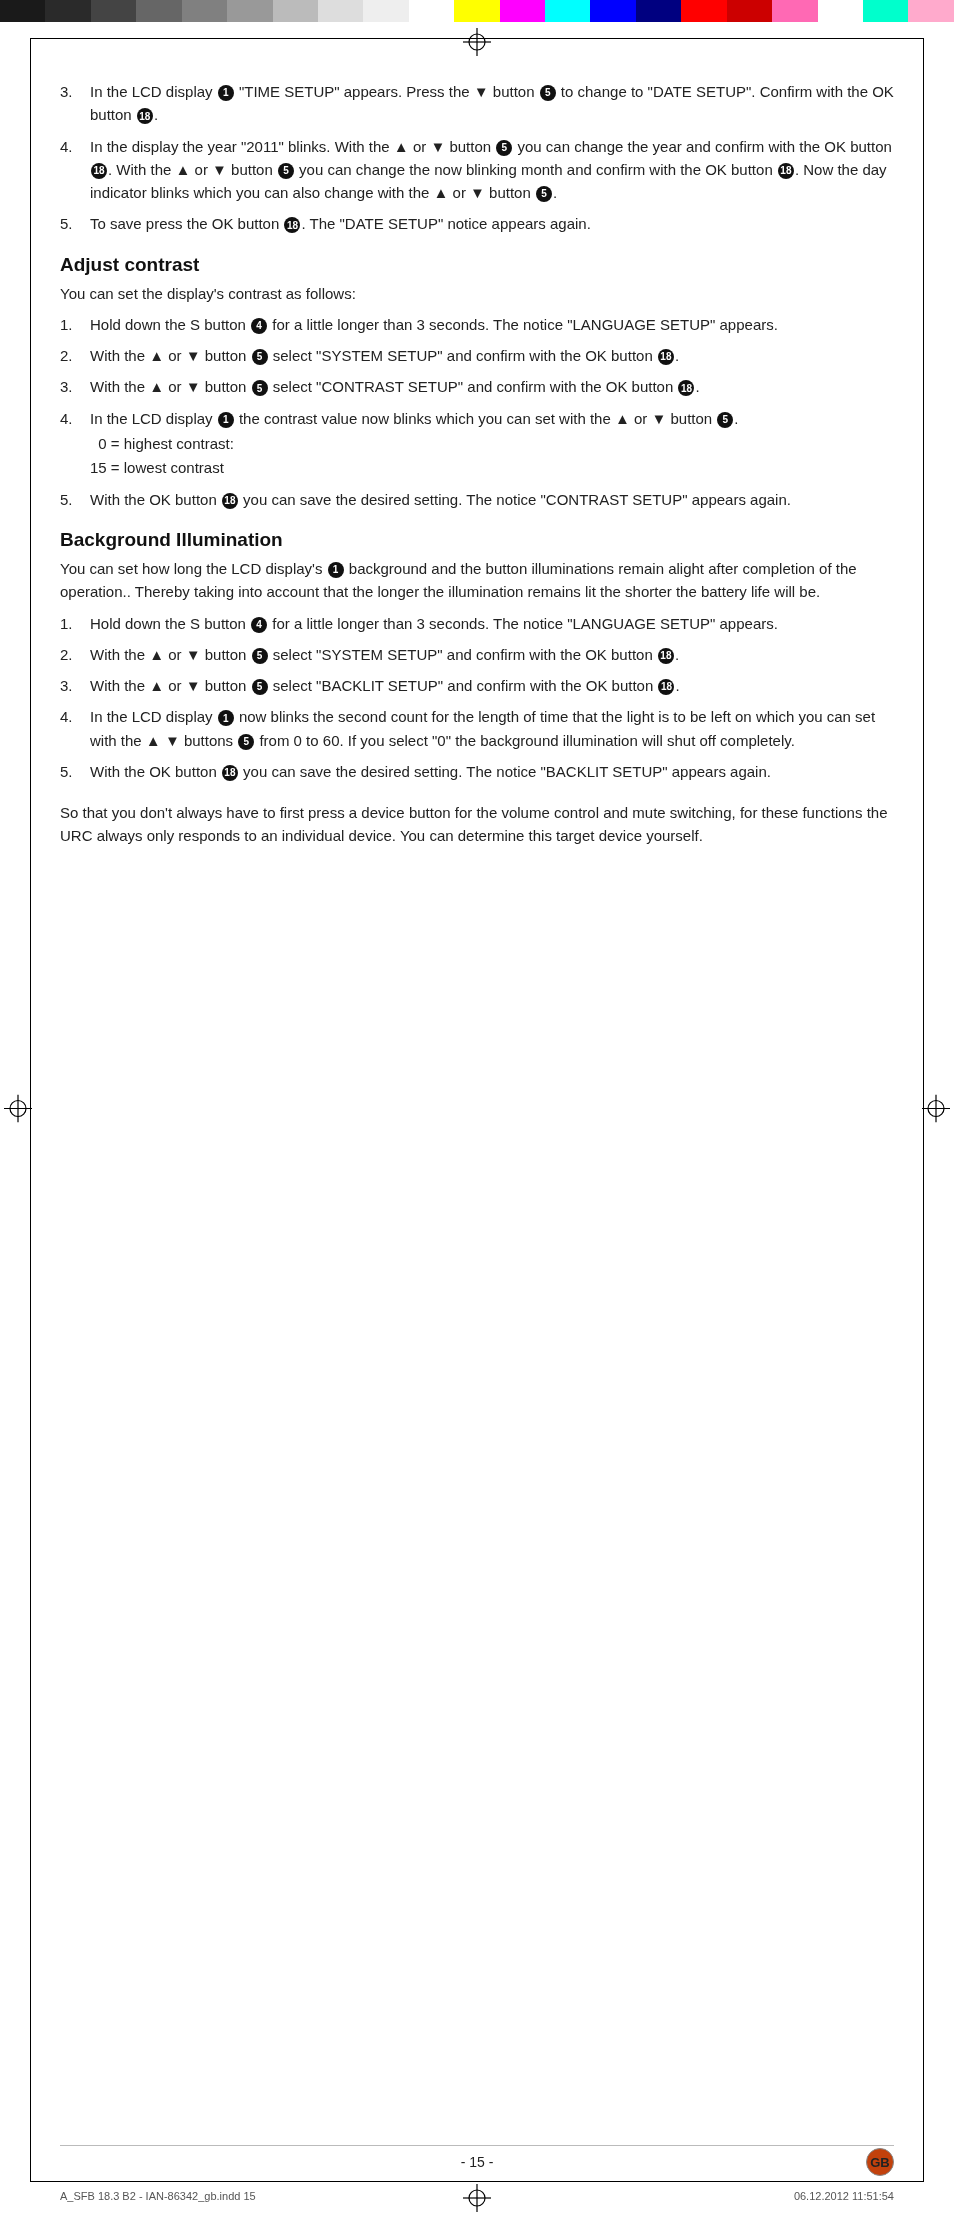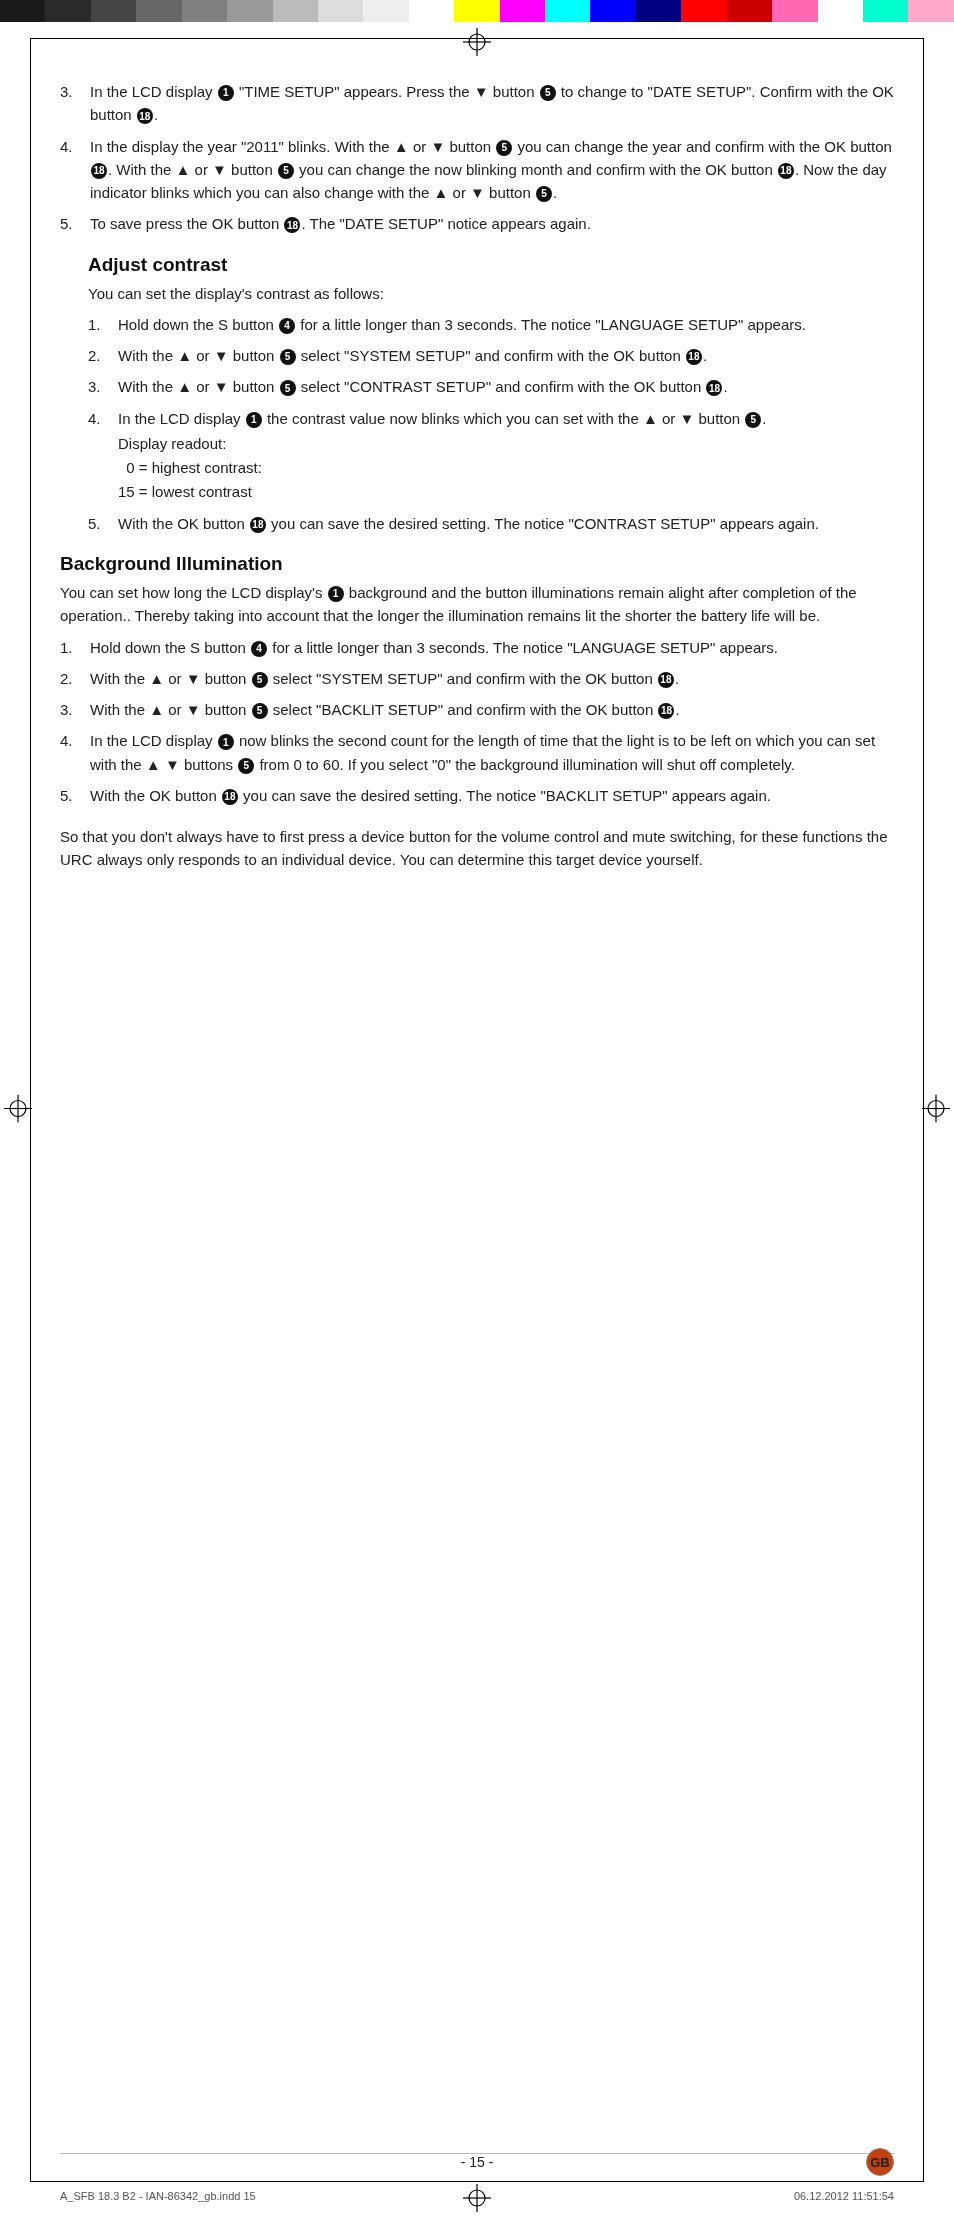--- a/index.html
+++ b/index.html
@@ -149,20 +149,21 @@
     
     .footer {
       position: absolute;
       bottom: 50px;
       left: 60px;
       right: 60px;
       display: flex;
       align-items: center;
       justify-content: center;
       border-top: 1px solid #bbb;
+      padding-top: 8px;
     }
     .footer-page {
       font-size: 14px;
       flex: 1;
       text-align: center;
     }
     .footer-gb {
       position: absolute;
       right: 0;
       font-size: 13px;
@@ -277,21 +278,21 @@
         In the display the year "2011" blinks. With the ▲ or ▼ button <span class="circle-num">5</span> you can change the year and confirm with the OK button <span class="circle-num">18</span>. With the ▲ or ▼ button <span class="circle-num">5</span> you can change the now blinking month and confirm with the OK button <span class="circle-num">18</span>. Now the day indicator blinks which you can also change with the ▲ or ▼ button <span class="circle-num">5</span>.
       </div>
     </li>
     <li>
       <div class="li-content">
         To save press the OK button <span class="circle-num">18</span>. The "DATE SETUP" notice appears again.
       </div>
     </li>
   </ol>
 
-  <div class="section" style="margin-top:18px;margin-left:28px;">
+  <div class="section" style="margin-top:18px;">
     <div class="section-heading">Adjust contrast</div>
     <div class="section-intro">You can set the display's contrast as follows:</div>
     <ol>
       <li>
         <div class="li-content">
           Hold down the S button <span class="circle-num">4</span> for a little longer than 3 seconds. The notice "LANGUAGE SETUP" appears.
         </div>
       </li>
       <li>
         <div class="li-content">
@@ -300,21 +301,20 @@
       </li>
       <li>
         <div class="li-content">
           With the ▲ or ▼ button <span class="circle-num">5</span> select "CONTRAST SETUP" and confirm with the OK button <span class="circle-num">18</span>.
         </div>
       </li>
       <li>
         <div class="li-content">
           In the LCD display <span class="circle-num">1</span> the contrast value now blinks which you can set with the ▲ or ▼ button <span class="circle-num">5</span>.
           <div class="sub-list">
-            <div>Display readout:</div>
             <div>&nbsp;&nbsp;<span>0 = highest contrast:</span></div>
             <div>15 = lowest contrast</div>
           </div>
         </div>
       </li>
       <li>
         <div class="li-content">
           With the OK button <span class="circle-num">18</span> you can save the desired setting. The notice "CONTRAST SETUP" appears again.
         </div>
       </li>

